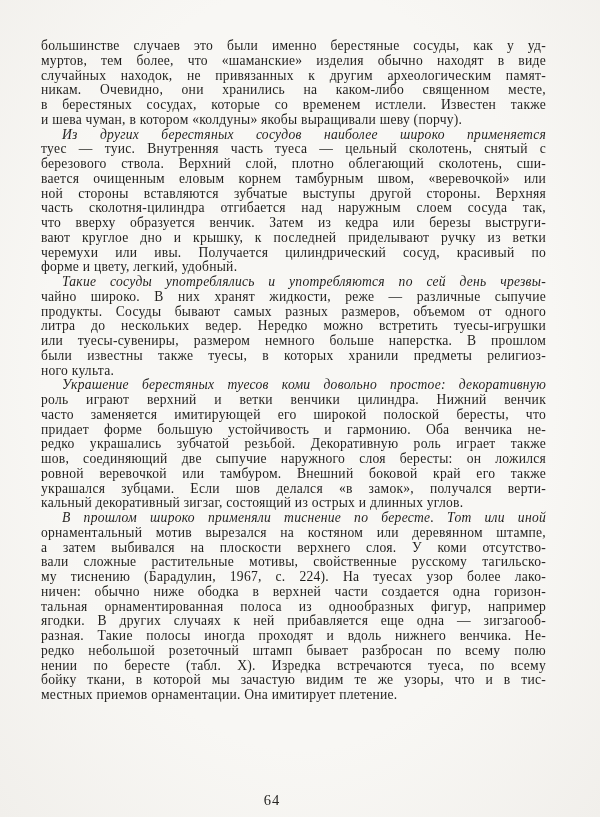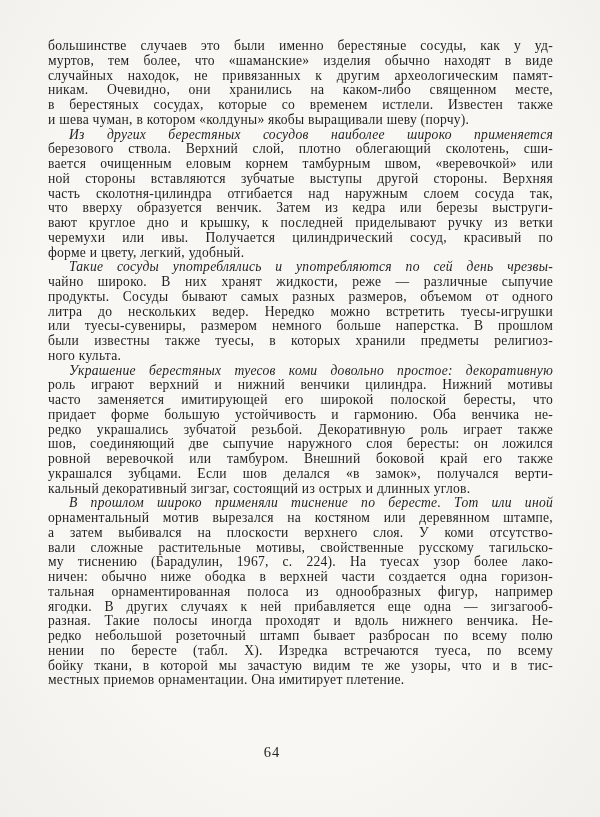--- a/index.html
+++ b/index.html
@@ -17,21 +17,21 @@
     position: absolute;
     left: 0;
     top: 0;
     width: 600px;
     height: 817px;
     background:
       radial-gradient(ellipse at 50% 45%, #f8f7f4 60%, #f1efeb 100%);
   }
   .page-text {
     position: absolute;
-    left: 48px;
+    left: 41px;
     top: 39px;
     width: 505px;
   }
   .paragraph {
     margin: 0;
     padding: 0;
   }
   .line {
     font-family: "Liberation Serif", "DejaVu Serif", serif;
     font-size: 13.6px;
@@ -47,21 +47,21 @@
   .line.para-end {
     text-align-last: left;
   }
   .line.indented {
     text-indent: 21px;
     font-style: italic;
   }
   .page-number {
     position: absolute;
     left: 0;
-    top: 744px;
+    top: 792px;
     width: 544px;
     text-align: center;
     font-family: "Liberation Serif", "DejaVu Serif", serif;
     font-size: 14.5px;
     color: #262523;
     letter-spacing: 1px;
   }
 </style>
 </head>
 <body>
@@ -71,41 +71,42 @@
       <div class="paragraph">
         <div class="line">большинстве случаев это были именно берестяные сосуды, как у уд-</div>
         <div class="line">муртов, тем более, что «шаманские» изделия обычно находят в виде</div>
         <div class="line">случайных находок, не привязанных к другим археологическим памят-</div>
         <div class="line">никам. Очевидно, они хранились на каком-либо священном месте,</div>
         <div class="line">в берестяных сосудах, которые со временем истлели. Известен также</div>
         <div class="line para-end">и шева чуман, в котором «колдуны» якобы выращивали шеву (порчу).</div>
       </div>
       <div class="paragraph">
         <div class="line indented">Из других берестяных сосудов наиболее широко применяется</div>
+        <div class="line">туес — туис. Внутренняя часть туеса — цельный сколотень, снятый с</div>
         <div class="line">березового ствола. Верхний слой, плотно облегающий сколотень, сши-</div>
         <div class="line">вается очищенным еловым корнем тамбурным швом, «веревочкой» или</div>
         <div class="line">ной стороны вставляются зубчатые выступы другой стороны. Верхняя</div>
         <div class="line">часть сколотня-цилиндра отгибается над наружным слоем сосуда так,</div>
         <div class="line">что вверху образуется венчик. Затем из кедра или березы выструги-</div>
         <div class="line">вают круглое дно и крышку, к последней приделывают ручку из ветки</div>
         <div class="line">черемухи или ивы. Получается цилиндрический сосуд, красивый по</div>
         <div class="line para-end">форме и цвету, легкий, удобный.</div>
       </div>
       <div class="paragraph">
         <div class="line indented">Такие сосуды употреблялись и употребляются по сей день чрезвы-</div>
         <div class="line">чайно широко. В них хранят жидкости, реже — различные сыпучие</div>
         <div class="line">продукты. Сосуды бывают самых разных размеров, объемом от одного</div>
         <div class="line">литра до нескольких ведер. Нередко можно встретить туесы-игрушки</div>
         <div class="line">или туесы-сувениры, размером немного больше наперстка. В прошлом</div>
         <div class="line">были известны также туесы, в которых хранили предметы религиоз-</div>
         <div class="line para-end">ного культа.</div>
       </div>
       <div class="paragraph">
         <div class="line indented">Украшение берестяных туесов коми довольно простое: декоративную</div>
-        <div class="line">роль играют верхний и нижний венчики цилиндра. Нижний мотивы</div>
+        <div class="line">роль играют верхний и ветки венчики цилиндра. Нижний венчик</div>
         <div class="line">часто заменяется имитирующей его широкой полоской бересты, что</div>
         <div class="line">придает форме большую устойчивость и гармонию. Оба венчика не-</div>
         <div class="line">редко украшались зубчатой резьбой. Декоративную роль играет также</div>
         <div class="line">шов, соединяющий две сыпучие наружного слоя бересты: он ложился</div>
         <div class="line">ровной веревочкой или тамбуром. Внешний боковой край его также</div>
         <div class="line">украшался зубцами. Если шов делался «в замок», получался верти-</div>
         <div class="line para-end">кальный декоративный зигзаг, состоящий из острых и длинных углов.</div>
       </div>
       <div class="paragraph">
         <div class="line indented">В прошлом широко применяли тиснение по бересте. Тот или иной</div>

